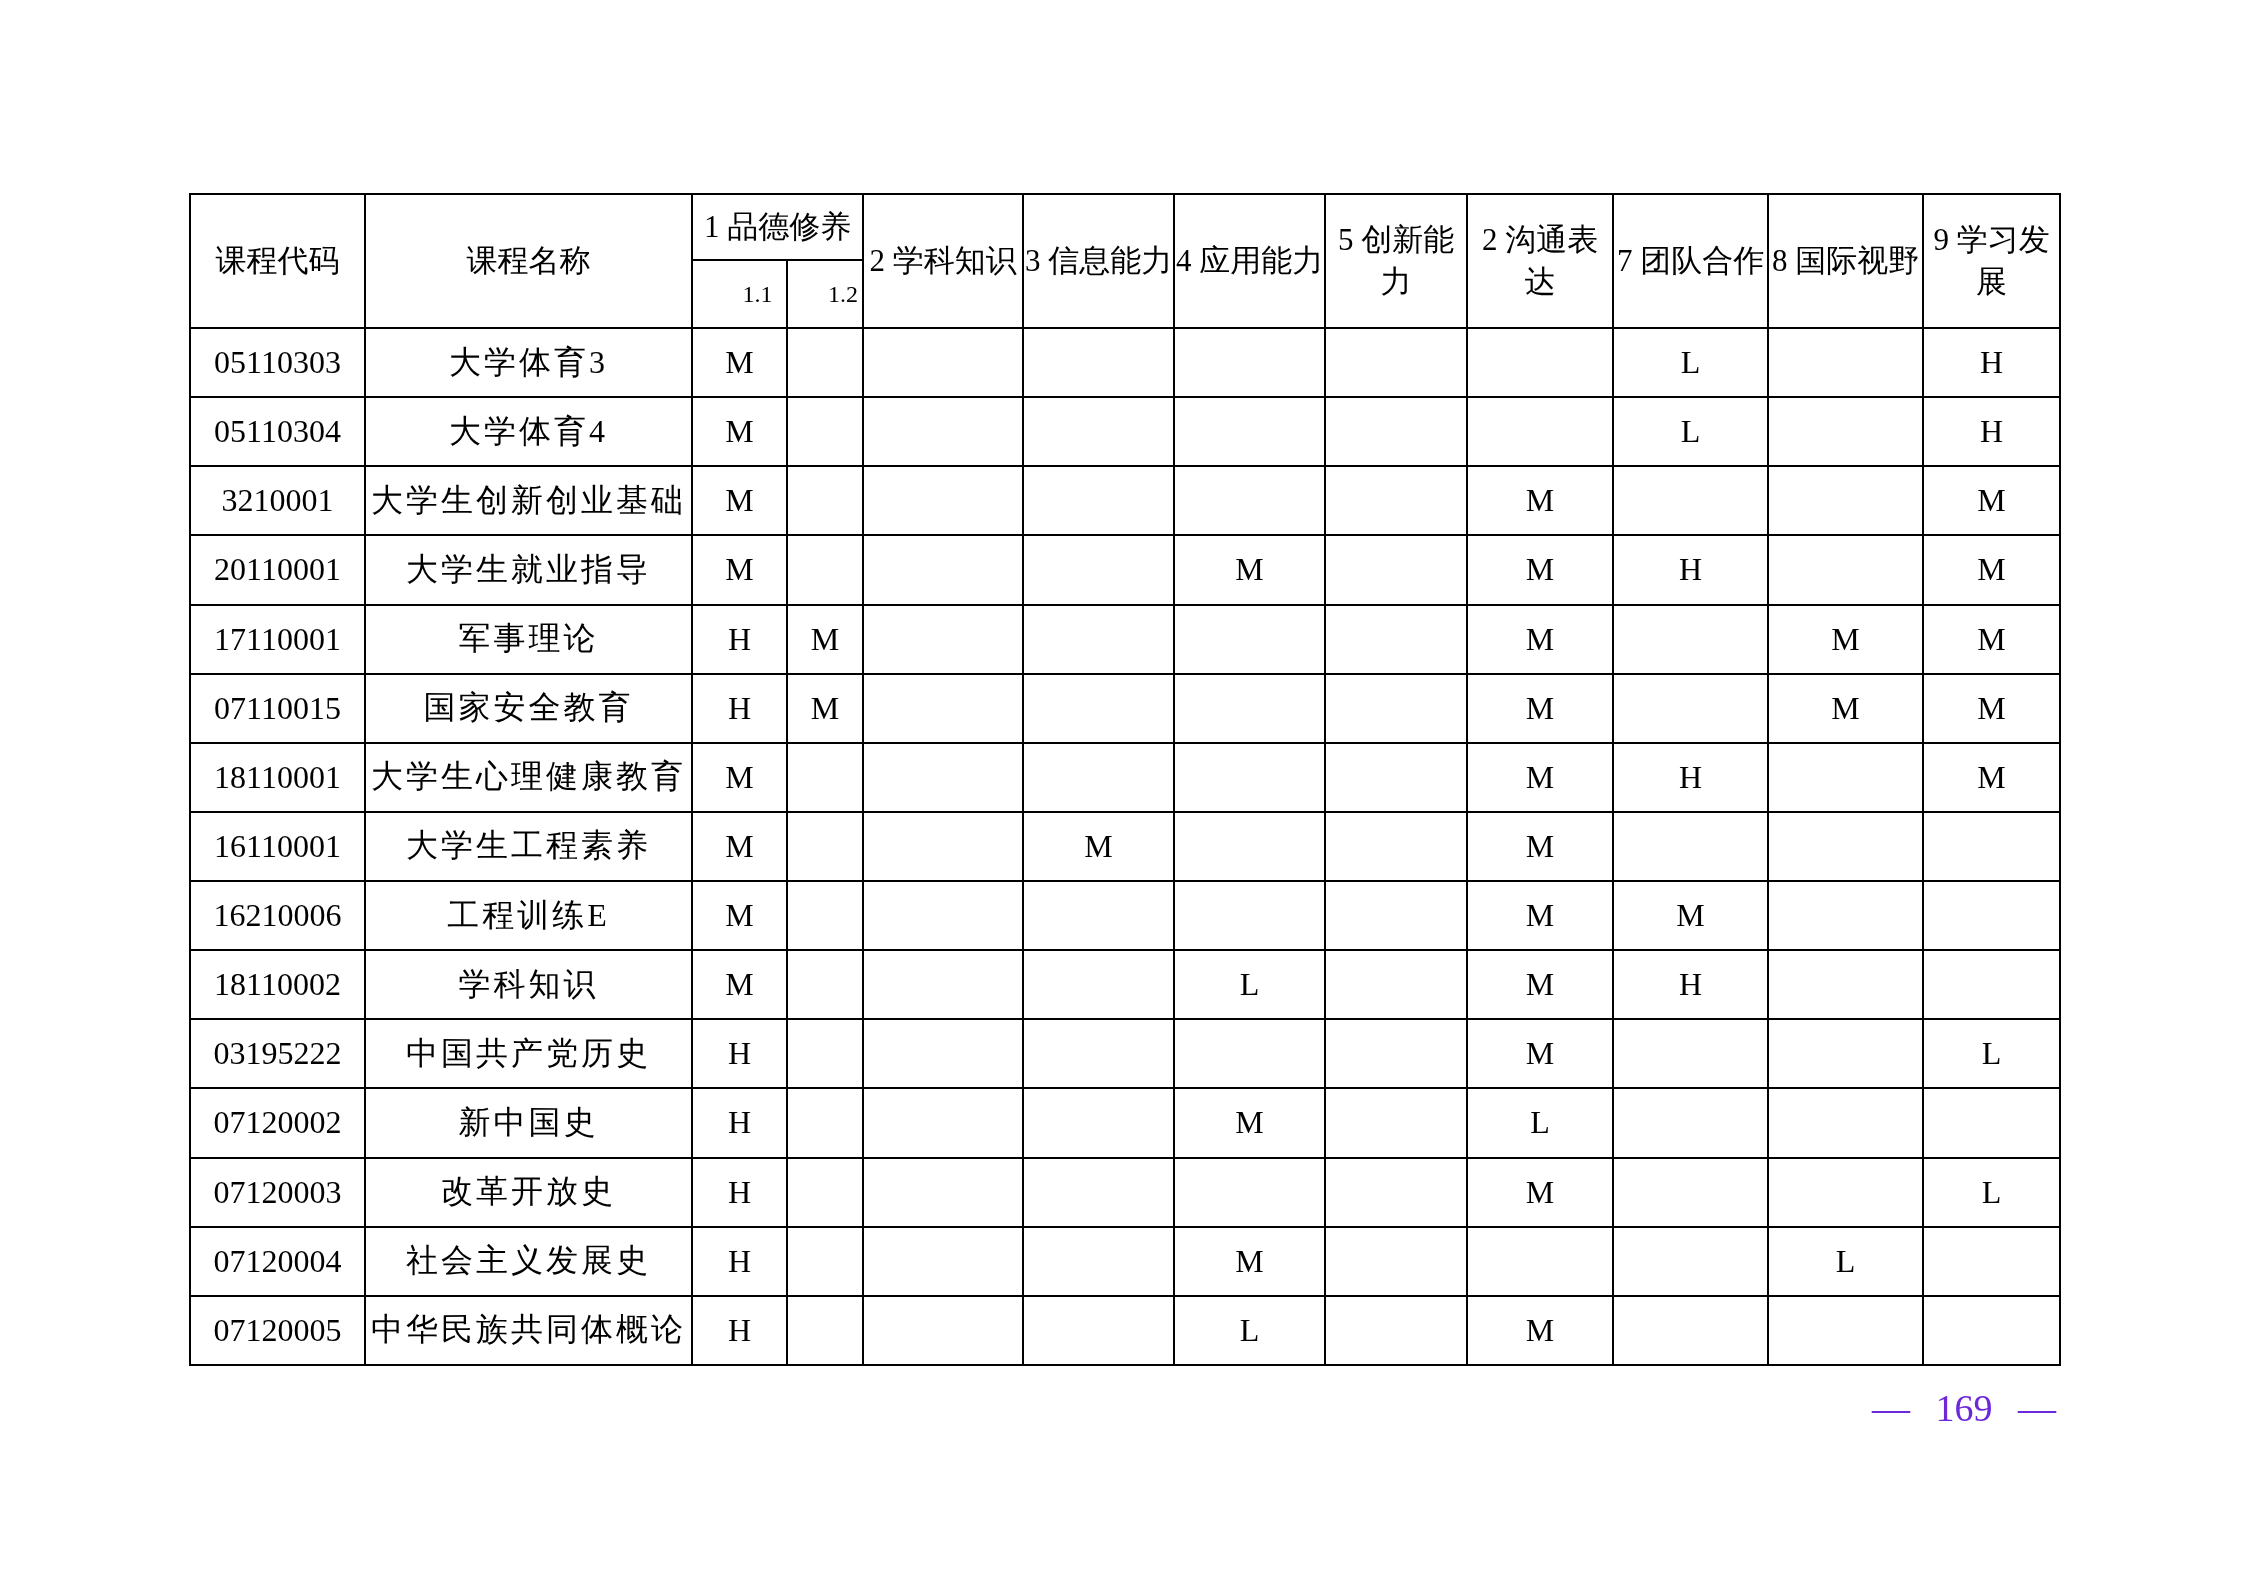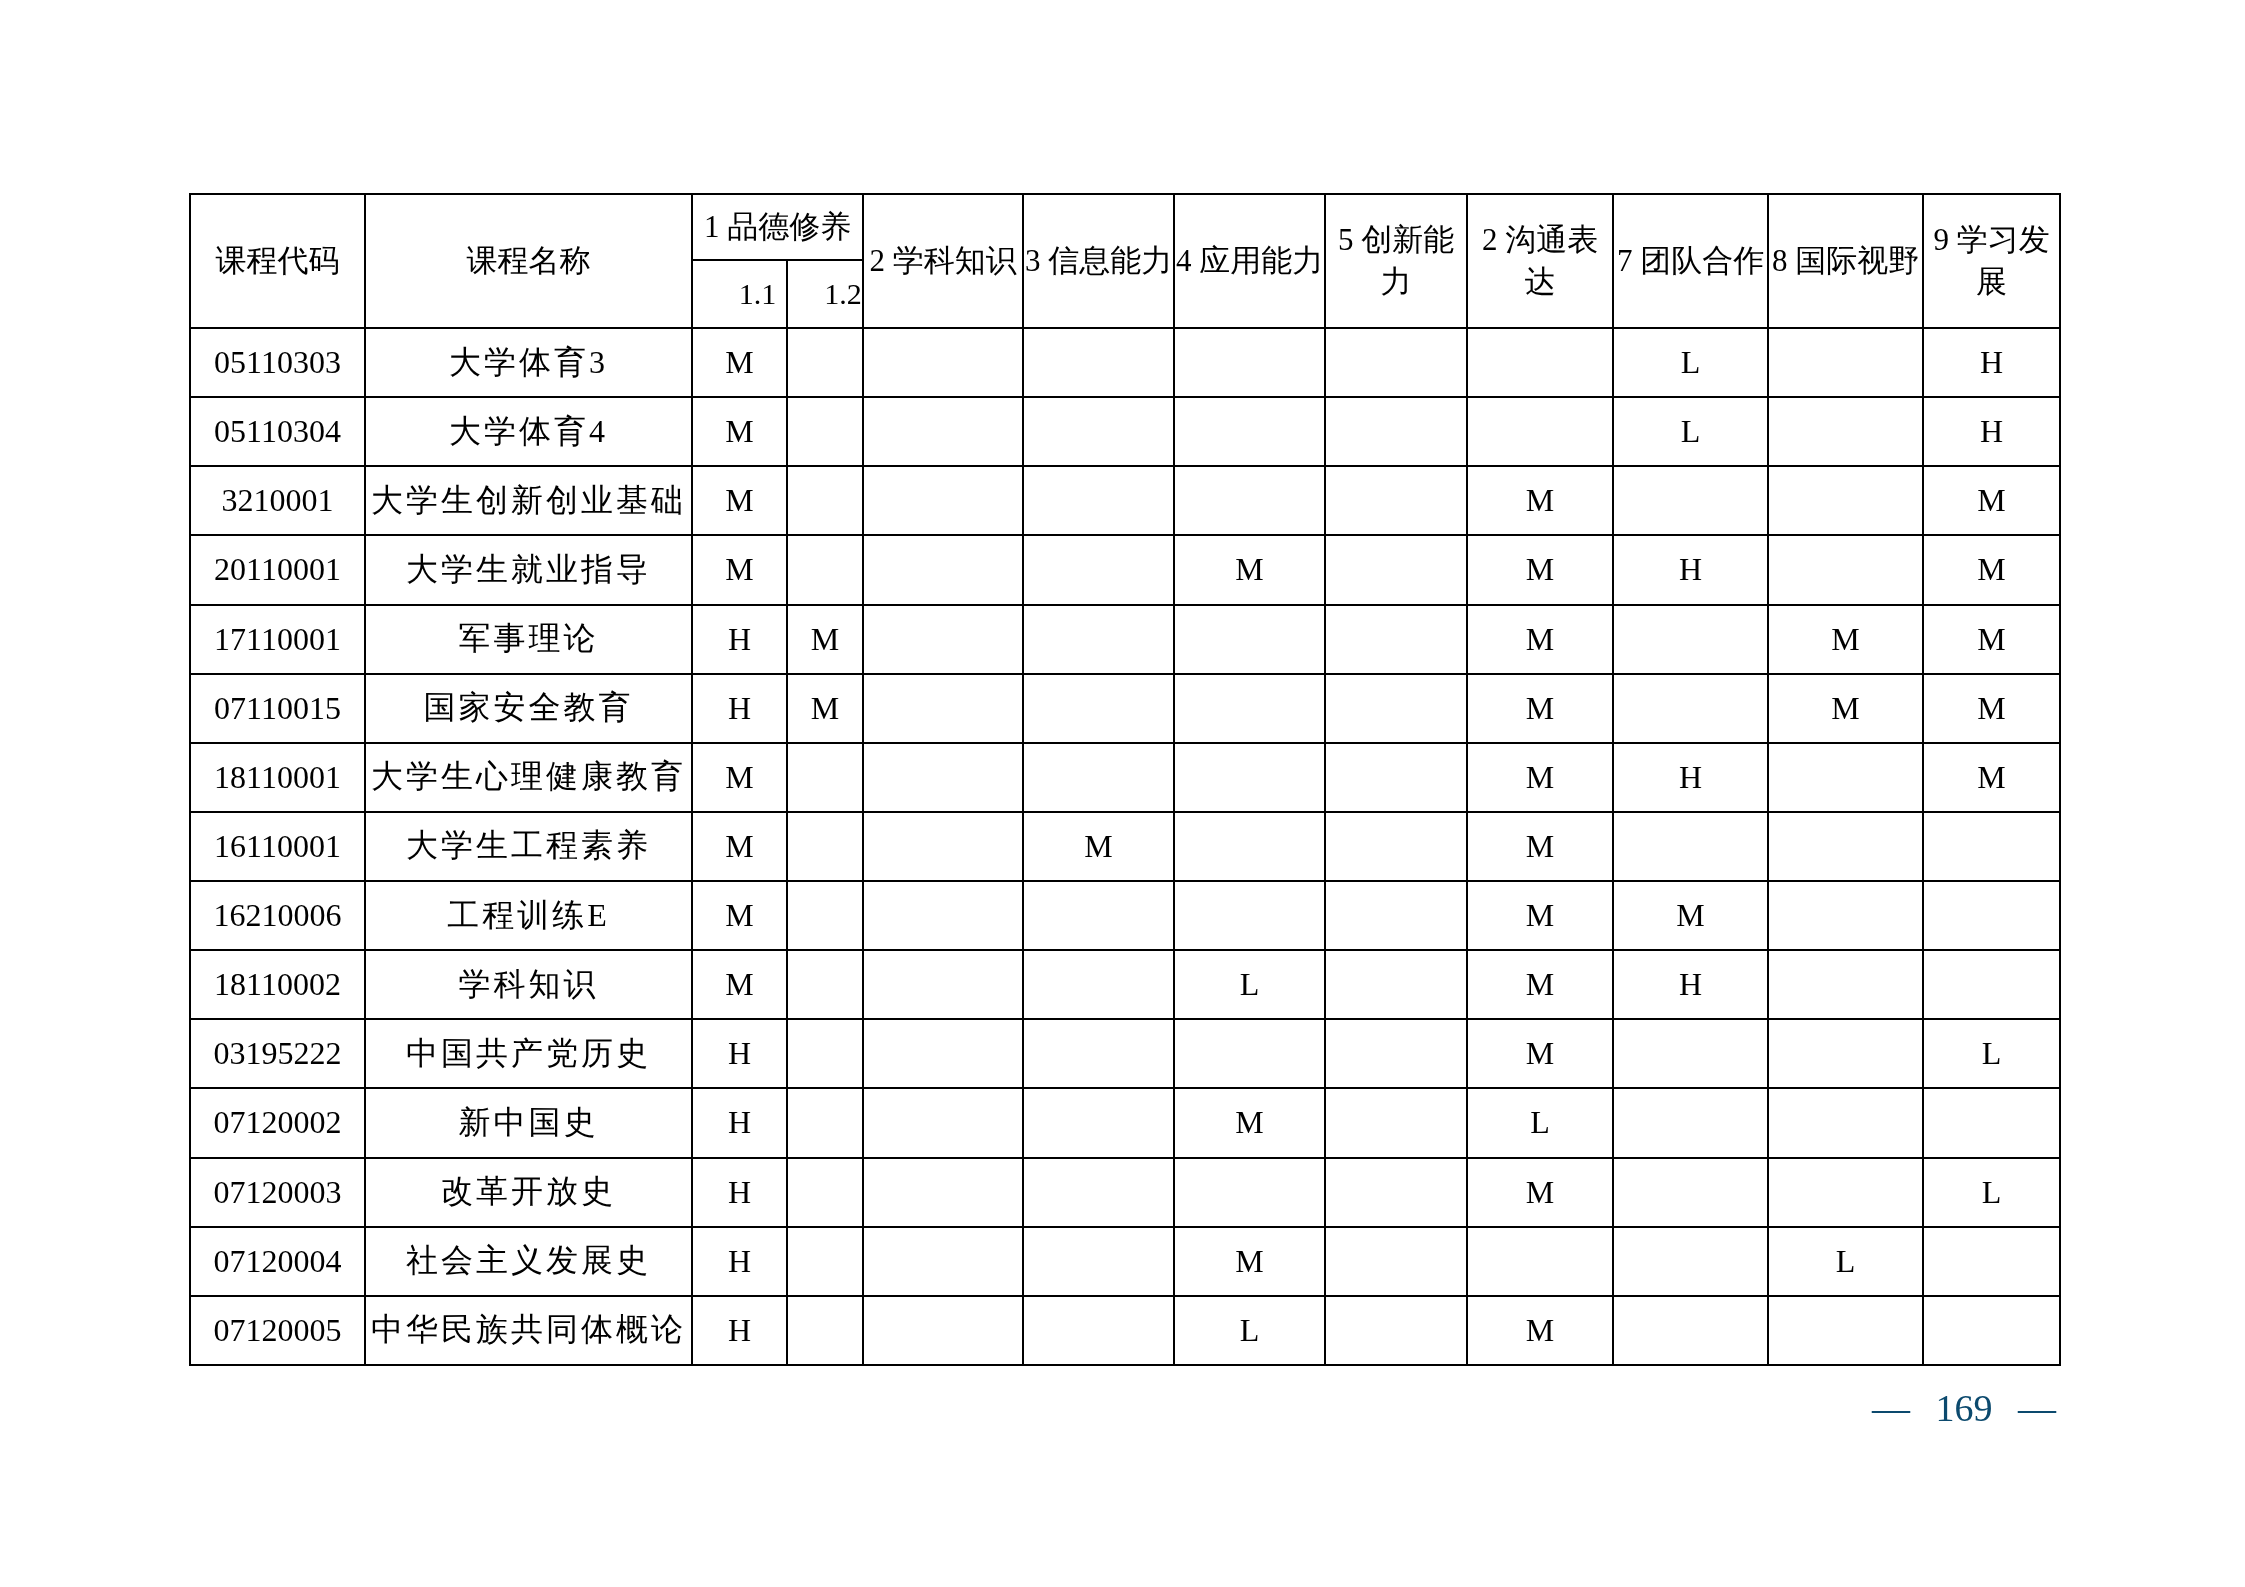--- a/index.html
+++ b/index.html
@@ -26,32 +26,32 @@
     border: 2.5px solid #000000;
     text-align: center;
     vertical-align: middle;
     font-weight: normal;
     padding: 0;
     overflow: hidden;
   }
   .matrix thead th { font-size: 31px; }
   .matrix thead tr.hdr-main { height: 66px; }
   .matrix thead tr.hdr-sub  { height: 68px; }
-  .matrix thead tr.hdr-sub th { font-size: 30px; padding-left: 36px; }
+  .matrix thead tr.hdr-sub th { font-size: 24px; padding-left: 36px; }
   .matrix tbody tr { height: 63px; }
   .matrix tbody td { font-size: 32px; }
   .matrix td.name-cell { letter-spacing: 3px; }
   .pagenum {
     position: absolute;
     left: 1872px;
     top: 1386px;
     font-size: 38px;
     word-spacing: 16px;
     white-space: nowrap;
-    color: #0c4a6e;
+    color: #6d28d9;
   }
 </style>
 </head>
 <body>
 
 <div class="page">
 
   <table class="matrix">
     <colgroup>
       <col style="width:175px">

